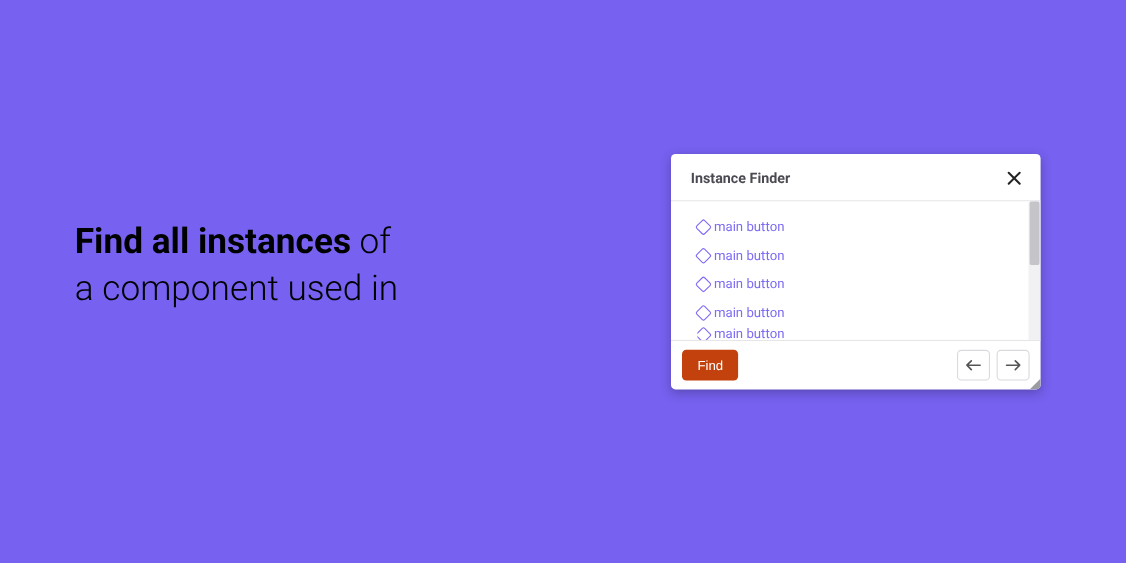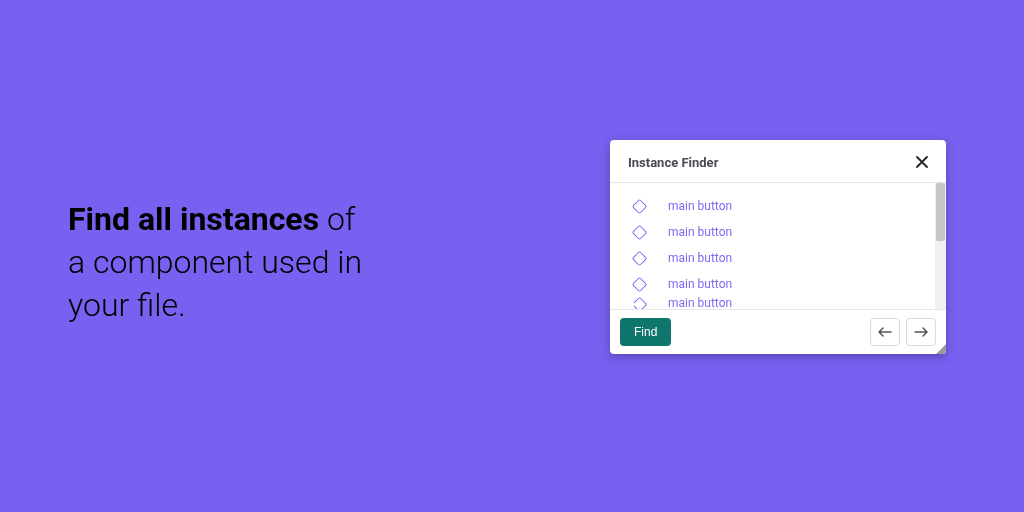--- a/index.html
+++ b/index.html
@@ -95,21 +95,21 @@
   .group-label {
     font-size: 12px;
     font-weight: 700;
     color: #3c3d44;
   }
 
   .inst-list { padding: 0 8px 0 24px; }
   .inst-row {
     display: flex;
     align-items: center;
-    gap: 23px;
+    gap: 4px;
     padding: 4px 0 4px 0;
     height: 26px;
     cursor: pointer;
   }
   .diamond {
     width: 11px; height: 11px;
     border: 1.5px solid #7c6bf4;
     transform: rotate(45deg);
     border-radius: 2px;
     flex: 0 0 auto;
@@ -127,21 +127,21 @@
   .inst-row.cut .inst-label { line-height: 8px; }
 
   .panel-footer {
     border-top: 1px solid #e6e6e9;
     padding: 8px 10px;
     display: flex;
     align-items: center;
     justify-content: space-between;
   }
   .find-btn {
-    background: #0f766e;
+    background: #c2410c;
     color: #ffffff;
     font-size: 12px;
     font-weight: 500;
     border-radius: 4px;
     padding: 7px 14px;
     border: none;
     cursor: pointer;
   }
   .nav-group { display: flex; gap: 6px; }
   .nav-btn {
@@ -162,21 +162,20 @@
     border-left: 10px solid transparent;
     border-bottom: 10px solid #9b9ba2;
   }
 </style>
 </head>
 <body>
 
 <div class="hero">
   <span class="bold">Find all instances</span><span> of</span><br>
   <span>a component used in</span><br>
-  <span>your file.</span>
 </div>
 
 <div class="panel">
   <div class="panel-header">
     <div class="panel-title">Instance Finder</div>
     <div class="close-btn">
       <svg viewBox="0 0 14 14">
           <path d="M2 2 L12 12 M12 2 L2 12" stroke="currentColor" stroke-width="1.8" stroke-linecap="round"></path>
         </svg>
     </div>

